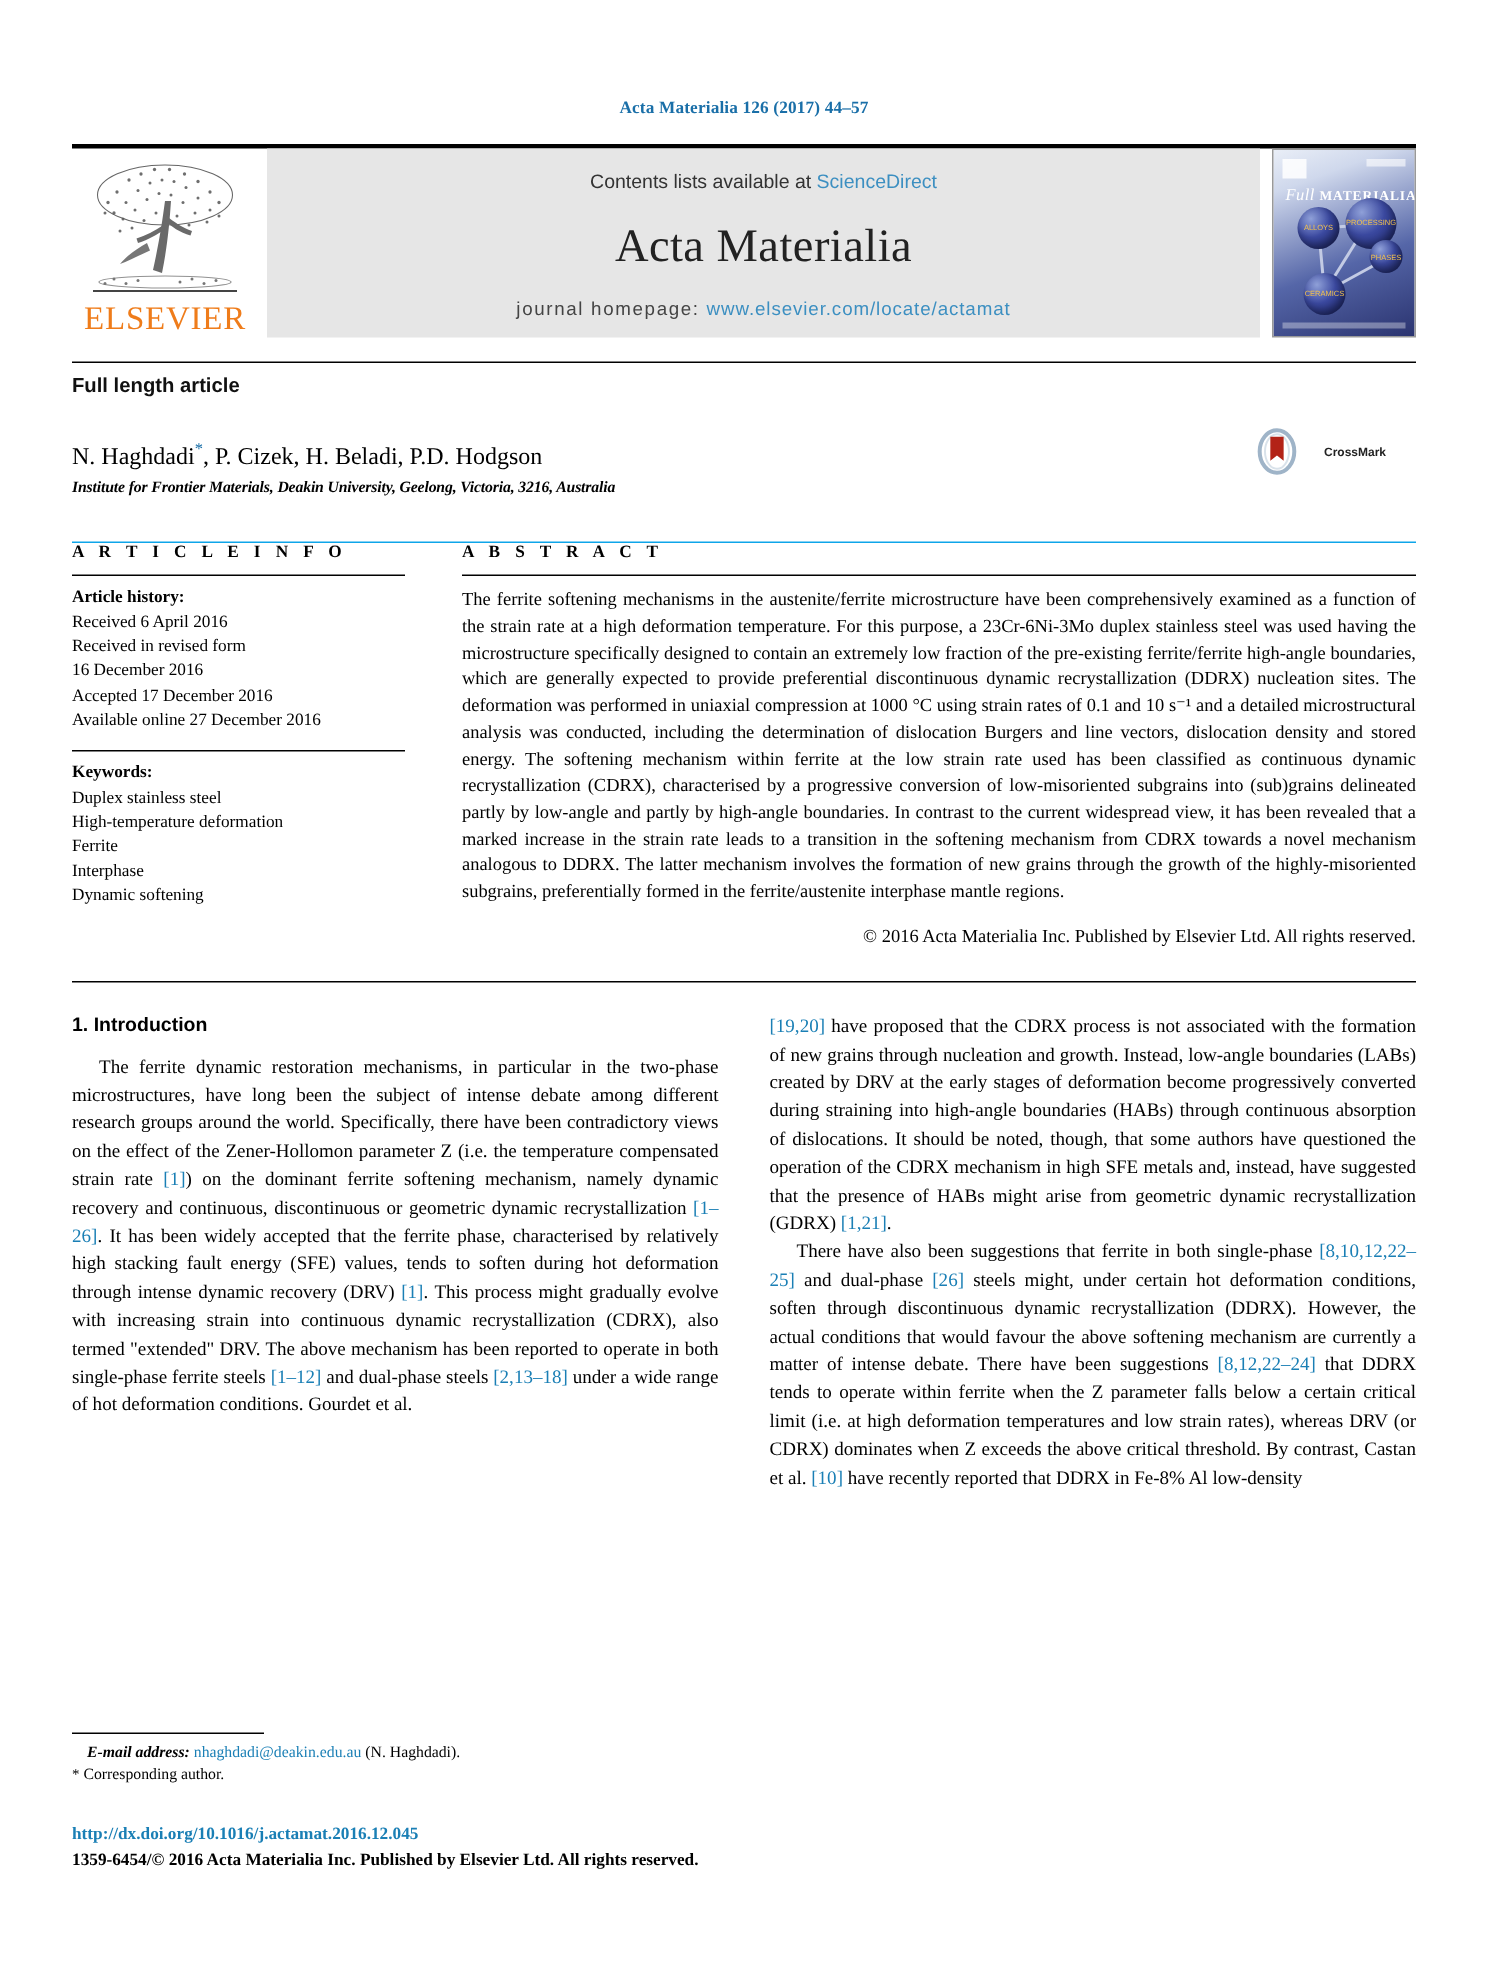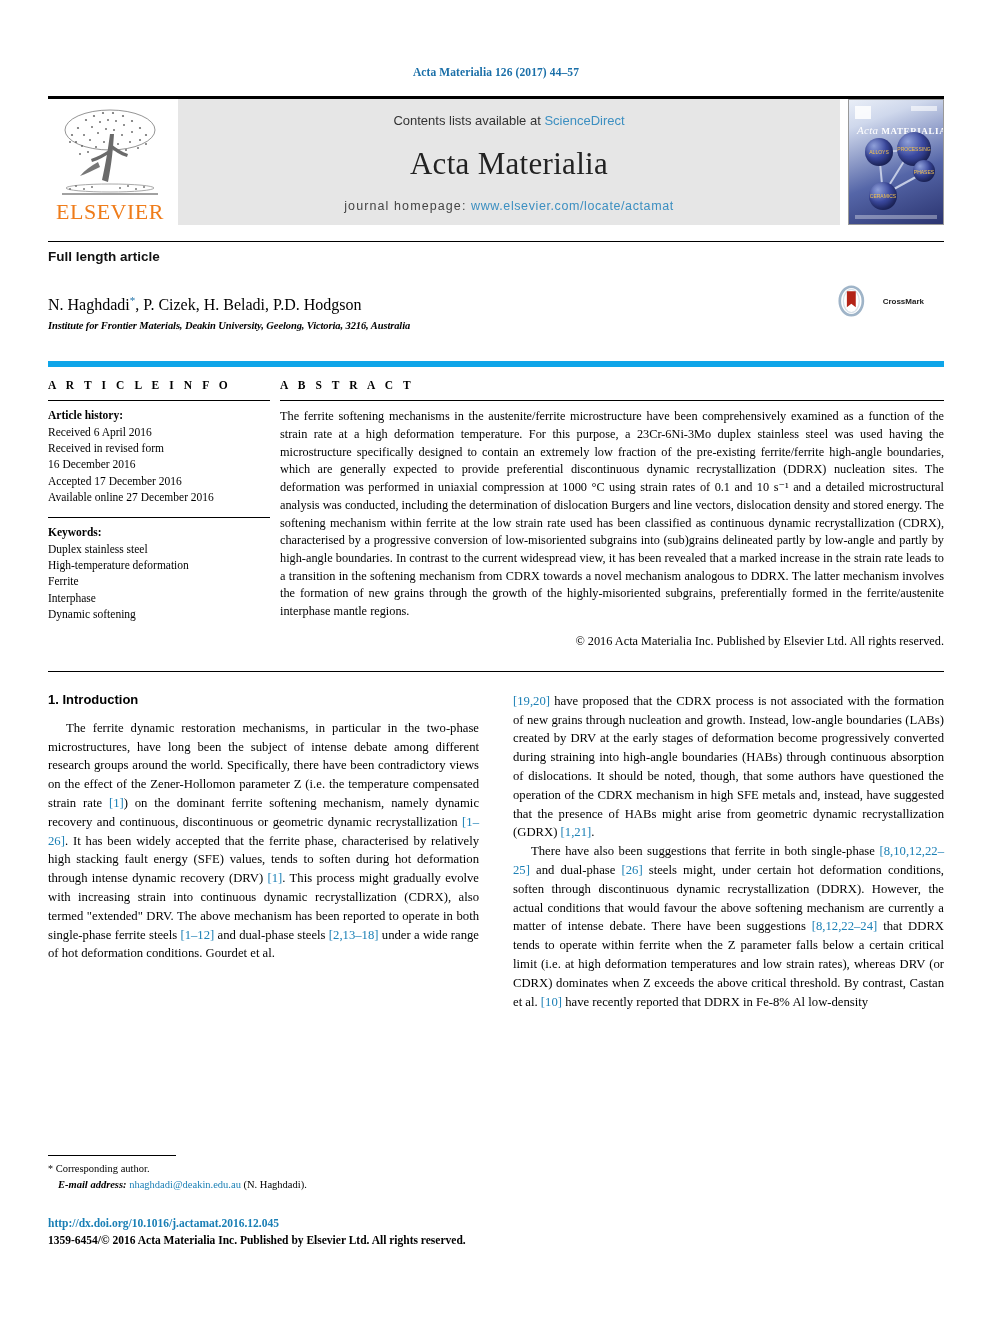--- a/index.html
+++ b/index.html
@@ -152,24 +152,24 @@
   .crossmark-label {
     font-family: "Liberation Sans", sans-serif;
     font-size: 8px;
     font-weight: bold;
     color: #222;
   }
 
   
   .info-abstract {
     margin: 30px 48px 0 48px;
-    border-top: 6px solid #0ea5e9;
-    padding-top: 12px;
-    display: flex;
-    gap: 10px;
+    border-top: 1px solid #0ea5e9;
+    padding-top: 0;
+    display: flex;
+    gap: 38px;
   }
   .col-info { flex: 0 0 222px; width: 222px; }
   .col-abstract { flex: 1 1 auto; }
   .sec-head {
     font-family: "Liberation Serif", serif;
     font-size: 11.5px;
     font-weight: bold;
     letter-spacing: 3.6px;
     margin-bottom: 9px;
   }
@@ -351,21 +351,21 @@
         <span>journal homepage: </span><span class="hp-link">www.elsevier.com/locate/actamat</span>
       </div>
     </div>
 
     <div class="cover-thumb">
       <div class="ct-head">
         <div class="ct-els"></div>
         <div class="ct-barcode"></div>
       </div>
       <div class="ct-title">
-        <span>Acta</span> <b>MATERIALIA</b>
+        <span>Full</span> <b>MATERIALIA</b>
       </div>
       <svg width="96" height="126" viewBox="0 0 96 126" style="position:absolute;top:0;left:0">
         <line x1="30" y1="52" x2="62" y2="50" stroke="#c3cbe4" stroke-width="2"></line>
         <line x1="30" y1="52" x2="34" y2="95" stroke="#c3cbe4" stroke-width="2"></line>
         <line x1="62" y1="50" x2="76" y2="72" stroke="#c3cbe4" stroke-width="2"></line>
         <line x1="62" y1="50" x2="34" y2="95" stroke="#c3cbe4" stroke-width="2"></line>
         <line x1="76" y1="72" x2="34" y2="95" stroke="#c3cbe4" stroke-width="2"></line>
       </svg>
       <div class="node" style="left:16px;top:38px;width:28px;height:28px;">
         <div class="nlabel">ALLOYS</div>
@@ -443,29 +443,29 @@
     </div>
 
     <div class="body-col">
       <p class="para" style="text-indent:0"><span class="ref">[19,20]</span><span> have proposed that the CDRX process is not associated with the formation of new grains through nucleation and growth. Instead, low-angle boundaries (LABs) created by DRV at the early stages of deformation become progressively converted during straining into high-angle boundaries (HABs) through continuous absorption of dislocations. It should be noted, though, that some authors have questioned the operation of the CDRX mechanism in high SFE metals and, instead, have suggested that the presence of HABs might arise from geometric dynamic recrystallization (GDRX) </span><span class="ref">[1,21]</span><span>.</span></p>
       <p class="para"><span>There have also been suggestions that ferrite in both single-phase </span><span class="ref">[8,10,12,22–25]</span><span> and dual-phase </span><span class="ref">[26]</span><span> steels might, under certain hot deformation conditions, soften through discontinuous dynamic recrystallization (DDRX). However, the actual conditions that would favour the above softening mechanism are currently a matter of intense debate. There have been suggestions </span><span class="ref">[8,12,22–24]</span><span> that DDRX tends to operate within ferrite when the Z parameter falls below a certain critical limit (i.e. at high deformation temperatures and low strain rates), whereas DRV (or CDRX) dominates when Z exceeds the above critical threshold. By contrast, Castan et al. </span><span class="ref">[10]</span><span> have recently reported that DDRX in Fe-8% Al low-density</span></p>
     </div>
   </div>
 
   <div class="footnote">
     <div class="hr"></div>
-    <div>
-      <span class="star">*</span>
-      <span>Corresponding author.</span>
-    </div>
     <div style="padding-left:10px">
       <span class="em">E-mail address:</span>
       <span class="link">nhaghdadi@deakin.edu.au</span>
       <span>(N. Haghdadi).</span>
     </div>
+    <div>
+      <span class="star">*</span>
+      <span>Corresponding author.</span>
+    </div>
   </div>
 
   <div class="doi-block">
     <div class="doi-link">http://dx.doi.org/10.1016/j.actamat.2016.12.045</div>
     <div class="issn-line">1359-6454/© 2016 Acta Materialia Inc. Published by Elsevier Ltd. All rights reserved.</div>
   </div>
 
 </div>
 
 </body></html>

